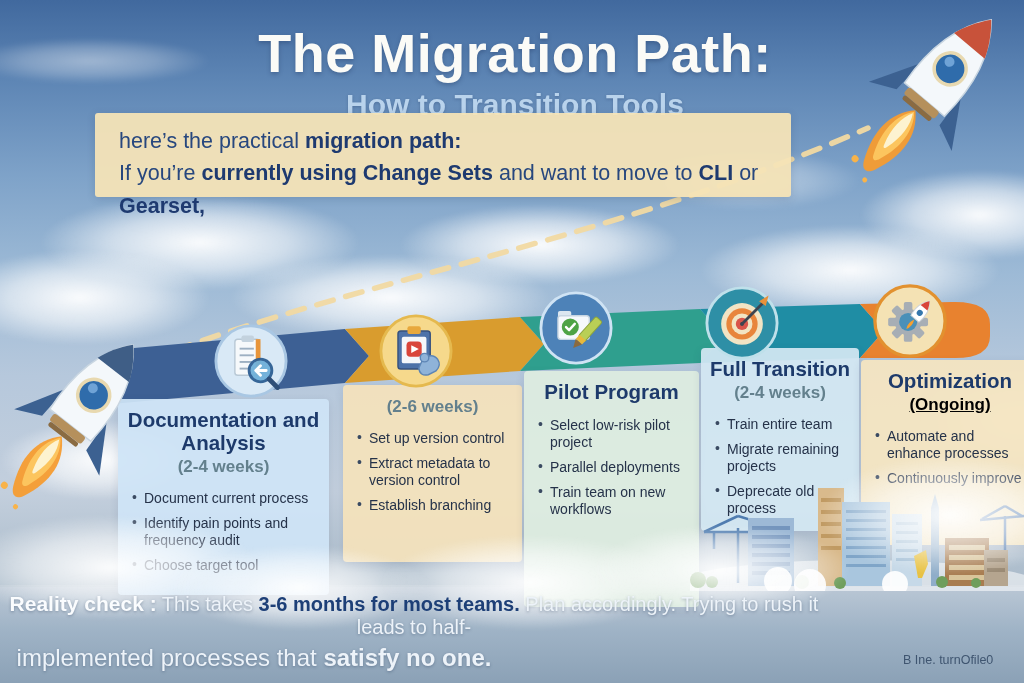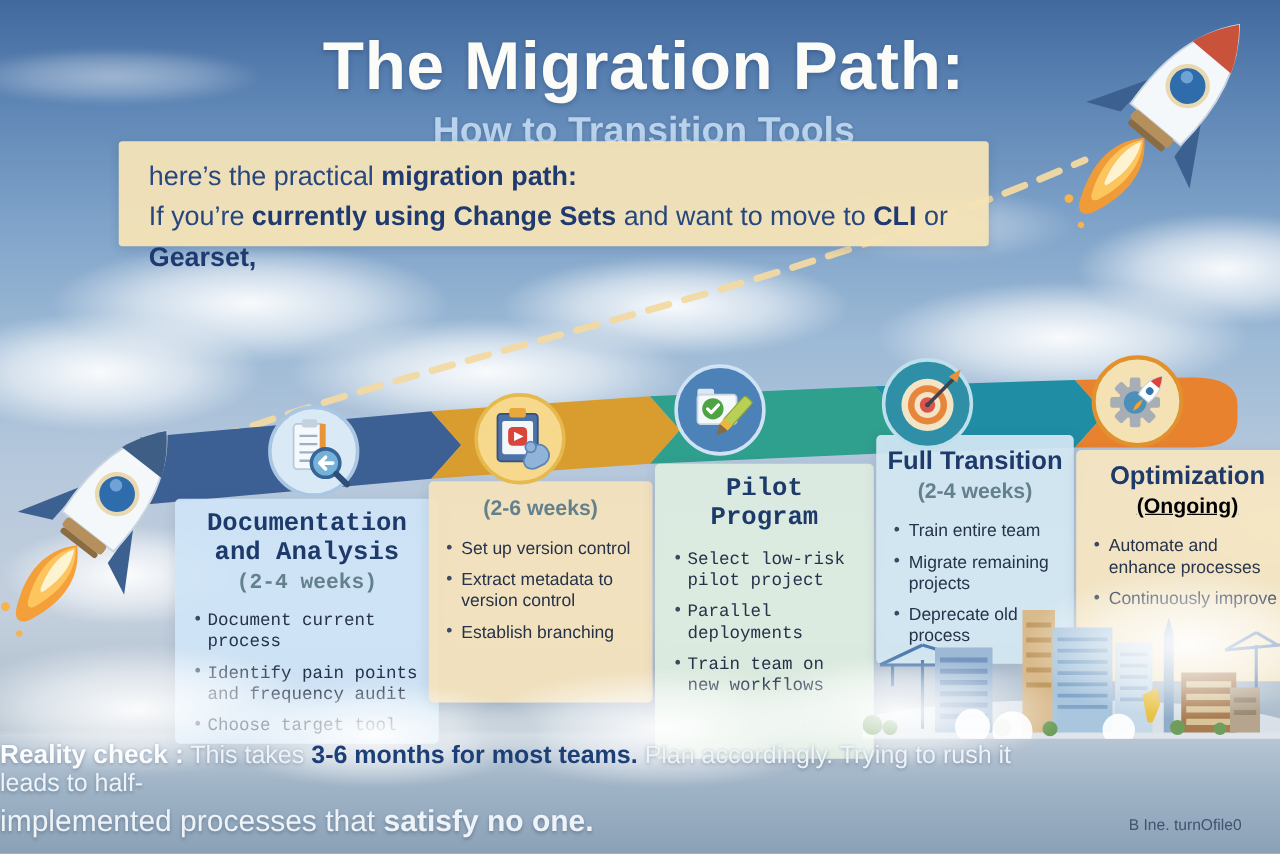--- a/index.html
+++ b/index.html
@@ -41,34 +41,34 @@
 
   
   .card { position:absolute; z-index:20; border-radius:4px; padding:10px 8px 8px 8px;
     box-shadow:0 3px 10px rgba(40,60,100,.12); }
   .card h3 { font-size:20.5px; font-weight:800; color:#1d3a6b; text-align:center; line-height:1.12; }
   .card .duration { font-size:17px; font-weight:600; color:#63808d; text-align:center; margin-top:2px; }
   .card.opt .duration { color:#000000;text-decoration:underline; }
   .card ul { list-style:none; margin-top:13px; padding:0 2px 0 6px; }
   .card li { position:relative; font-size:14px; color:#253249; line-height:1.22; padding-left:12px; margin-bottom:8px; }
   .card li::before { content:"•"; position:absolute; left:0; top:-1px; color:#3a4a62; }
-  .card1 { left:140px; top:399px; width:211px; height:196px; background:rgba(207,228,246,.93);font-family:Liberation Mono, monospace; }
+  .card1 { left:118px; top:399px; width:211px; height:196px; background:rgba(207,228,246,.93); }
   .card2 { left:343px; top:385px; width:179px; height:177px; background:rgba(243,226,188,.95); }
-  .card3 { left:524px; top:371px; width:175px; height:236px; background:rgba(222,237,224,.93);font-family:Liberation Mono, monospace; }
+  .card3 { left:524px; top:371px; width:175px; height:236px; background:rgba(222,237,224,.93); }
   .card4 { left:701px; top:348px; width:158px; height:183px; background:rgba(211,231,242,.93); }
   .card5 { left:861px; top:360px; width:178px; height:185px; background:rgba(244,229,193,.95); border-top-right-radius:14px; }
 
   
   .stage-icon { position:absolute; z-index:40; width:74px; height:74px; }
 
   
   .rocket { position:absolute; z-index:50; }
 
   
-  .reality { position:absolute; left:0; top:592px; width:828px; z-index:30; text-align:left;
+  .reality { position:absolute; left:0; top:592px; width:828px; z-index:30; text-align:center;
     color:#edf3f9; text-shadow:0 1px 3px rgba(30,50,80,.35); }
   .reality .r1 { font-size:20px; white-space:pre-wrap; }
   .reality .r1 .label { font-weight:800; color:#fafcfe; font-size:21px; }
   .reality .r1 .navy { font-weight:800; color:#1d3f77; text-shadow:none; }
   .reality .r2 { font-size:24px; margin-top:5px; padding-right:320px; white-space:pre-wrap; }
   .reality .r2 .semi { font-weight:700; }
 
   .watermark { position:absolute; left:903px; top:653px; z-index:30;
     font-size:12.5px; color:#3f5570; }
 

